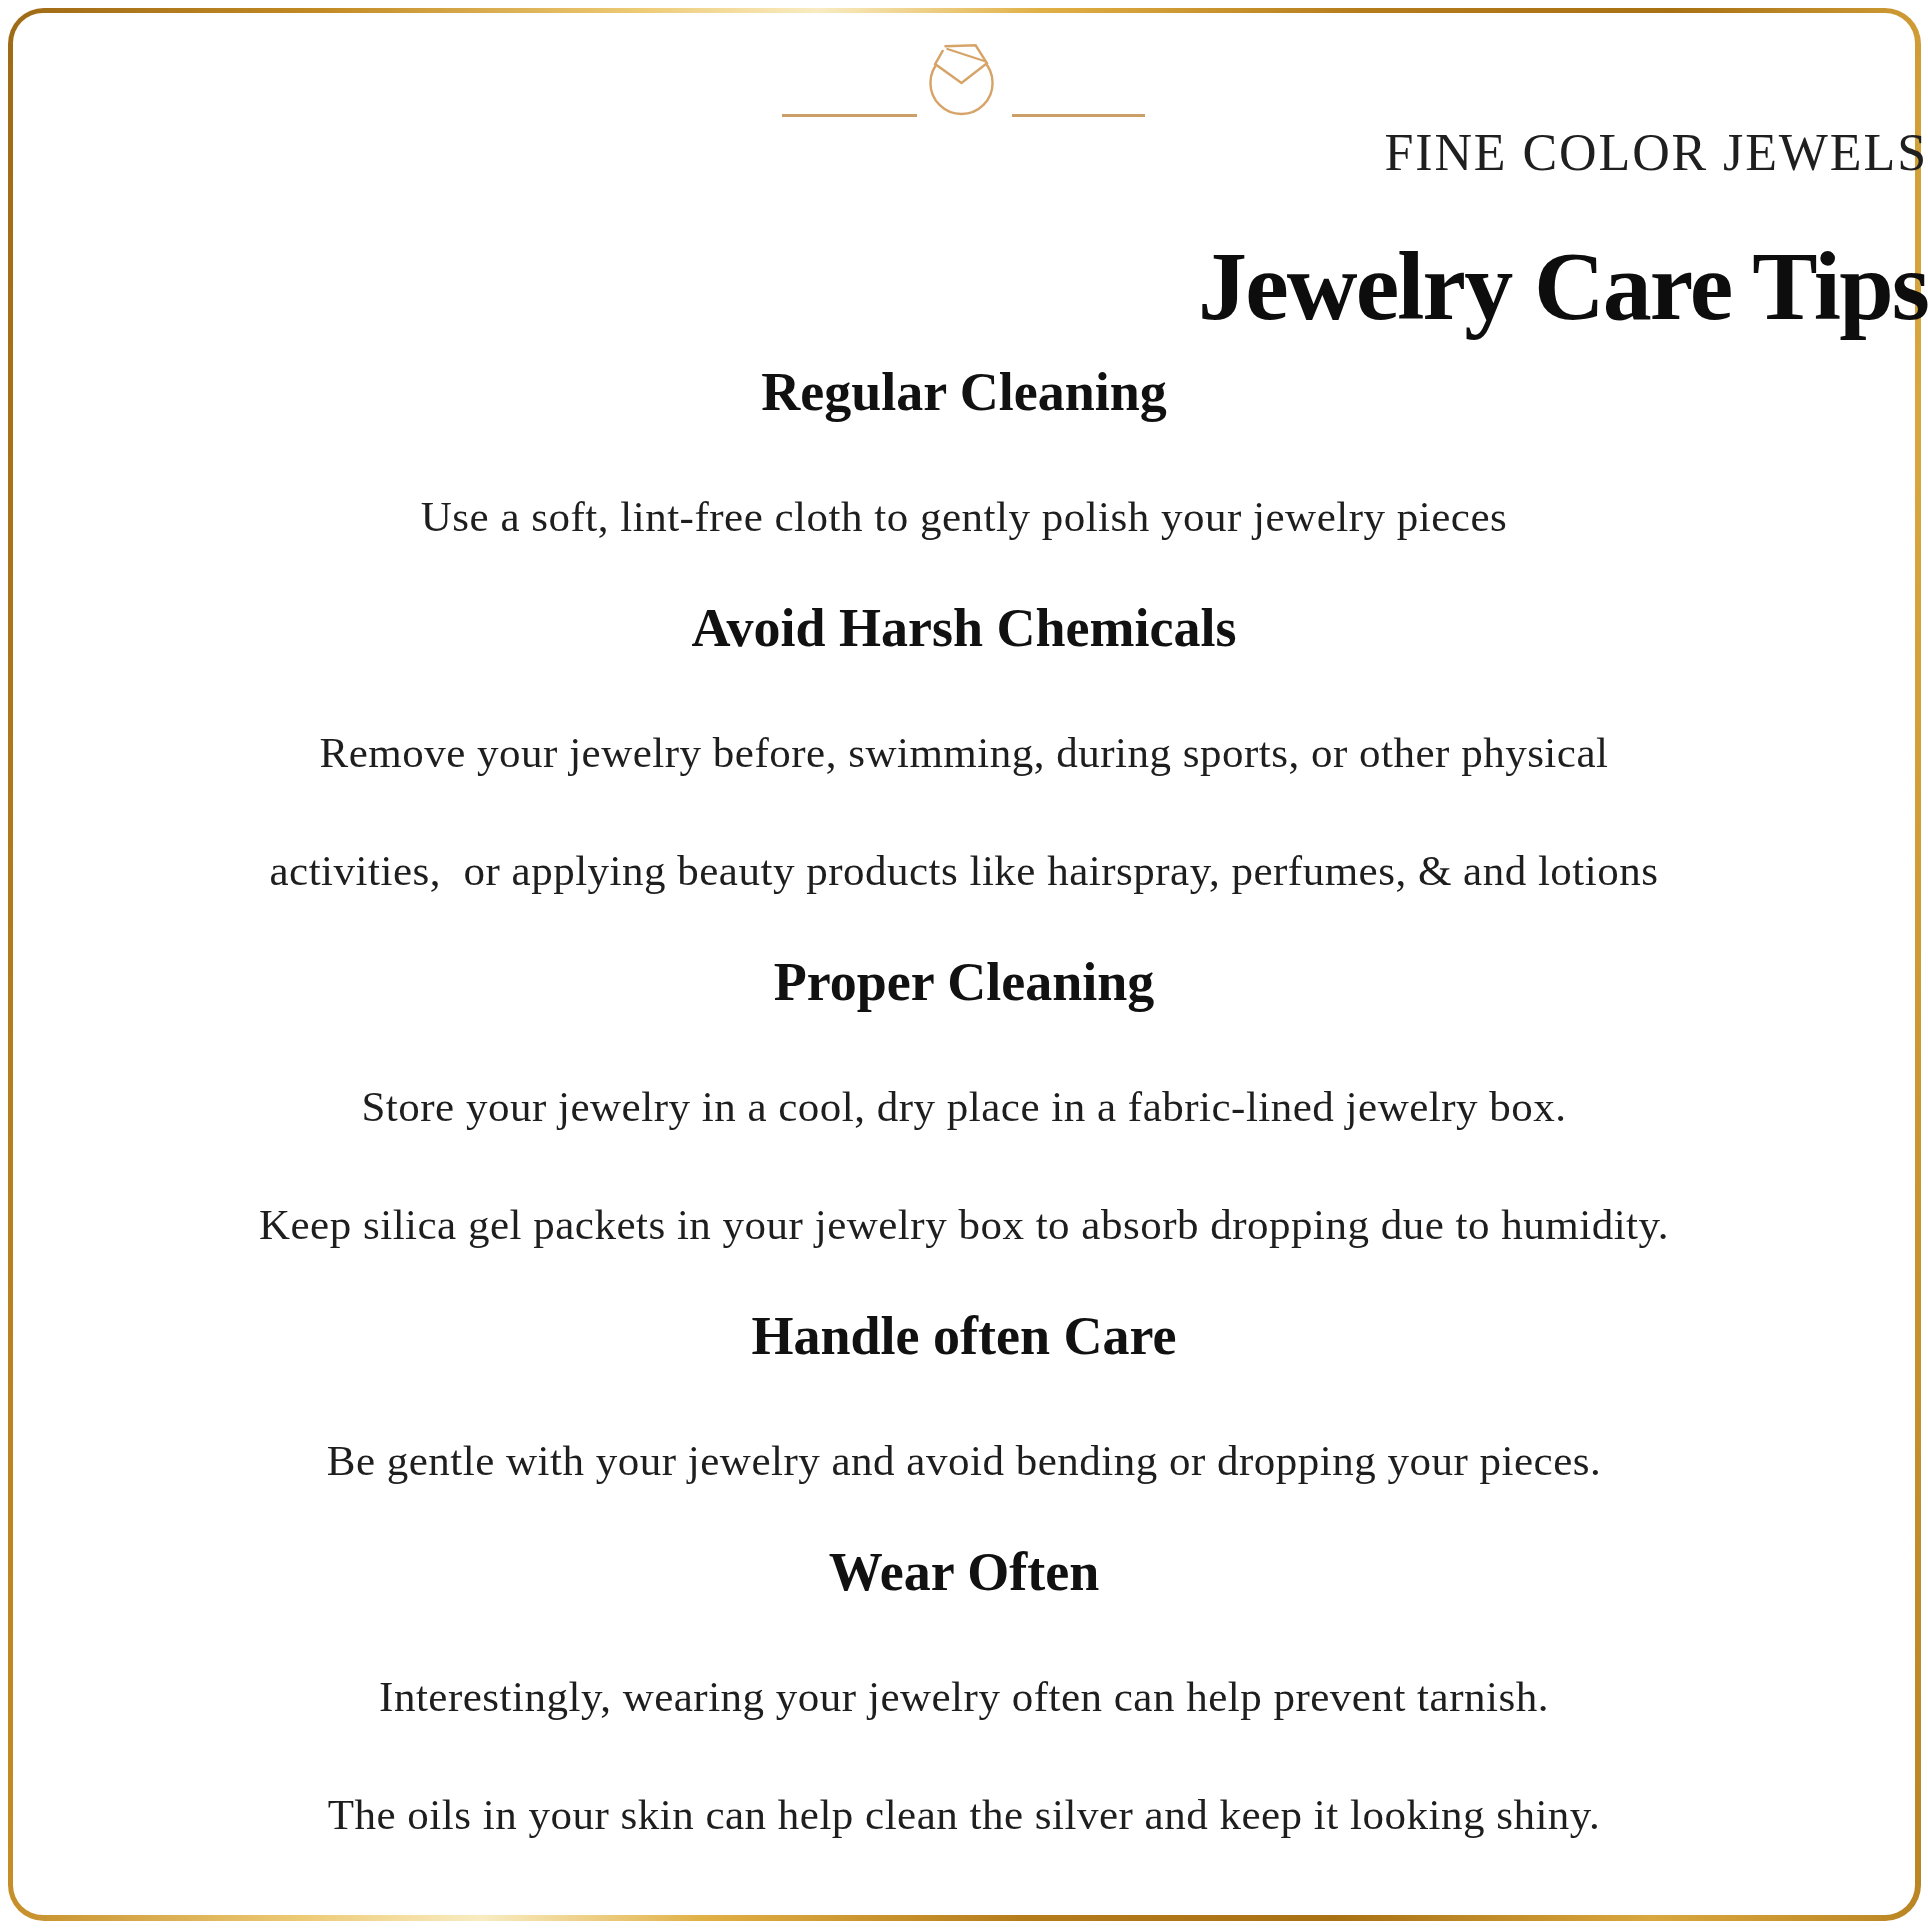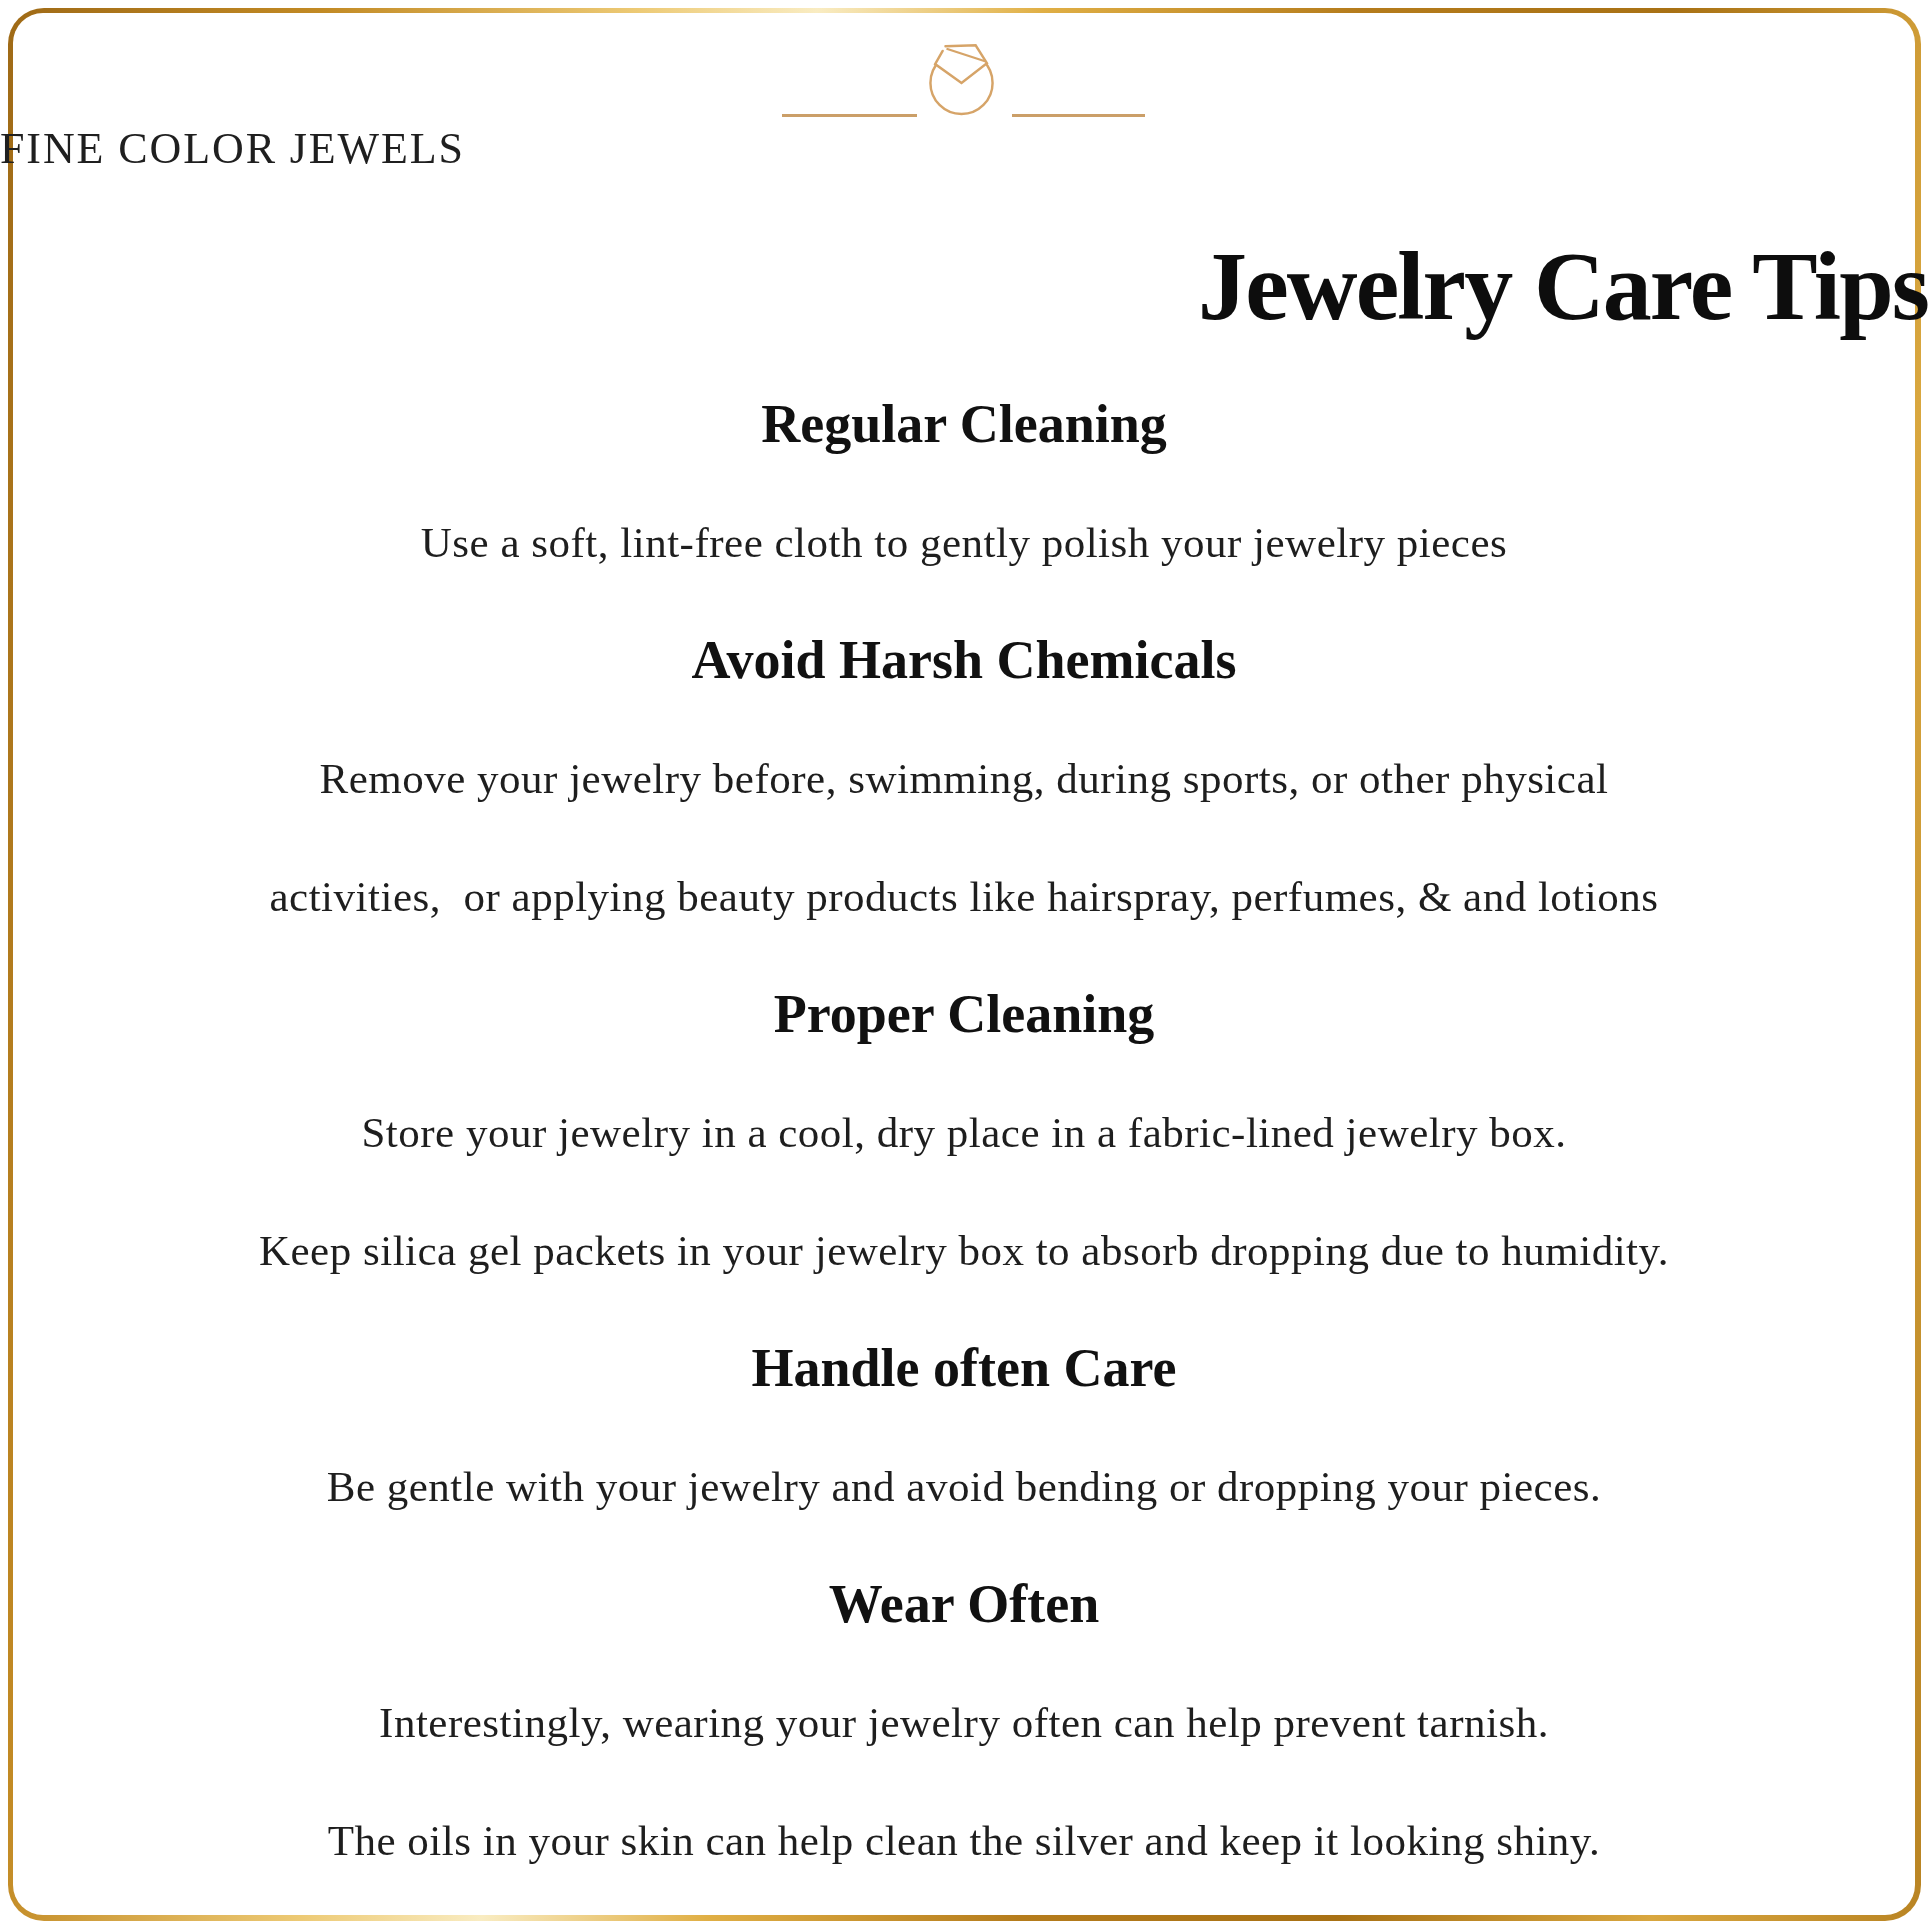--- a/index.html
+++ b/index.html
@@ -45,22 +45,22 @@
     height: 2.8px;
     background: #cb9f68;
   }
   .rule-left  { left: 782px;  width: 135px; }
   .rule-right { left: 1012px; width: 133px; }
   .brand-name {
     position: absolute;
     top: 127px;
     left: 0;
     width: 100%;
-    text-align: left;
-    font-size: 44px;
+    text-align: right;
+    font-size: 52px;
     font-weight: 400;
     letter-spacing: 1.9px;
     line-height: 1;
     color: #1f1f1f;
     white-space: pre;
   }
   
   .title {
     position: absolute;
     top: 237px;
@@ -78,21 +78,21 @@
   
   .rows {
     position: absolute;
     top: 365px;
     left: 56px;
     right: 56px;
   }
   .row {
     height: 118px;
     display: flex;
-    align-items: center;
+    align-items: flex-start;
     justify-content: center;
   }
   .heading {
     margin: 0;
     font-size: 54px;
     font-weight: 700;
     line-height: 1;
     color: #111111;
     white-space: pre;
   }

